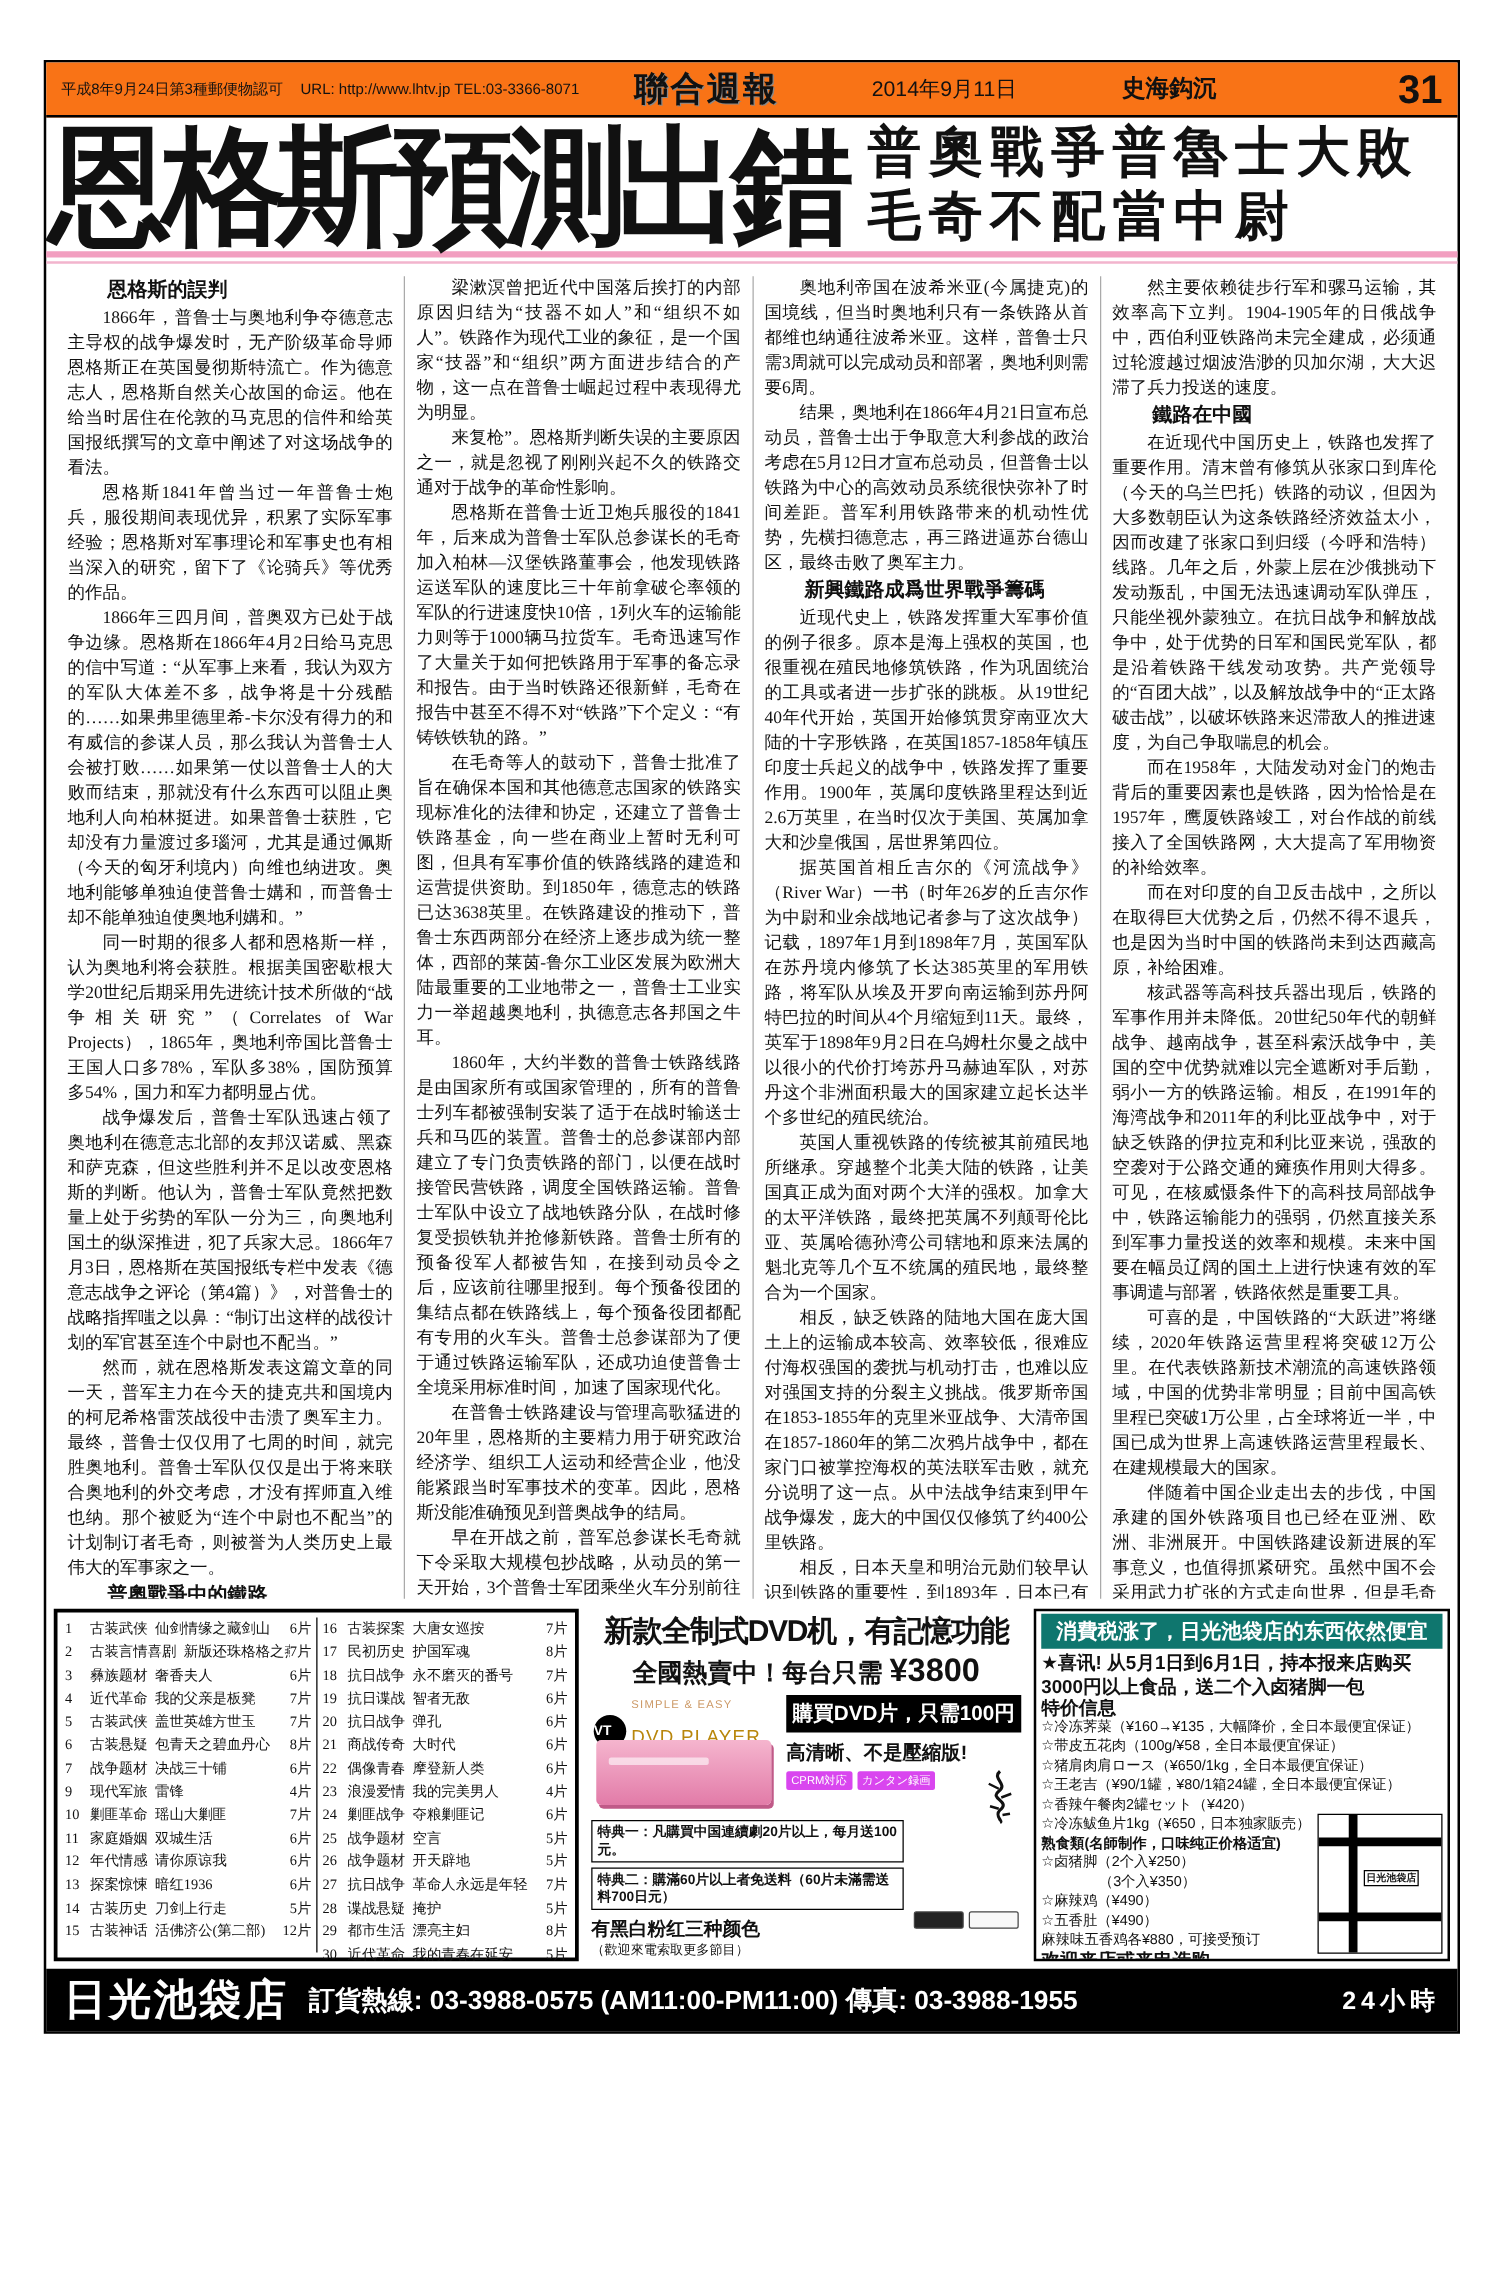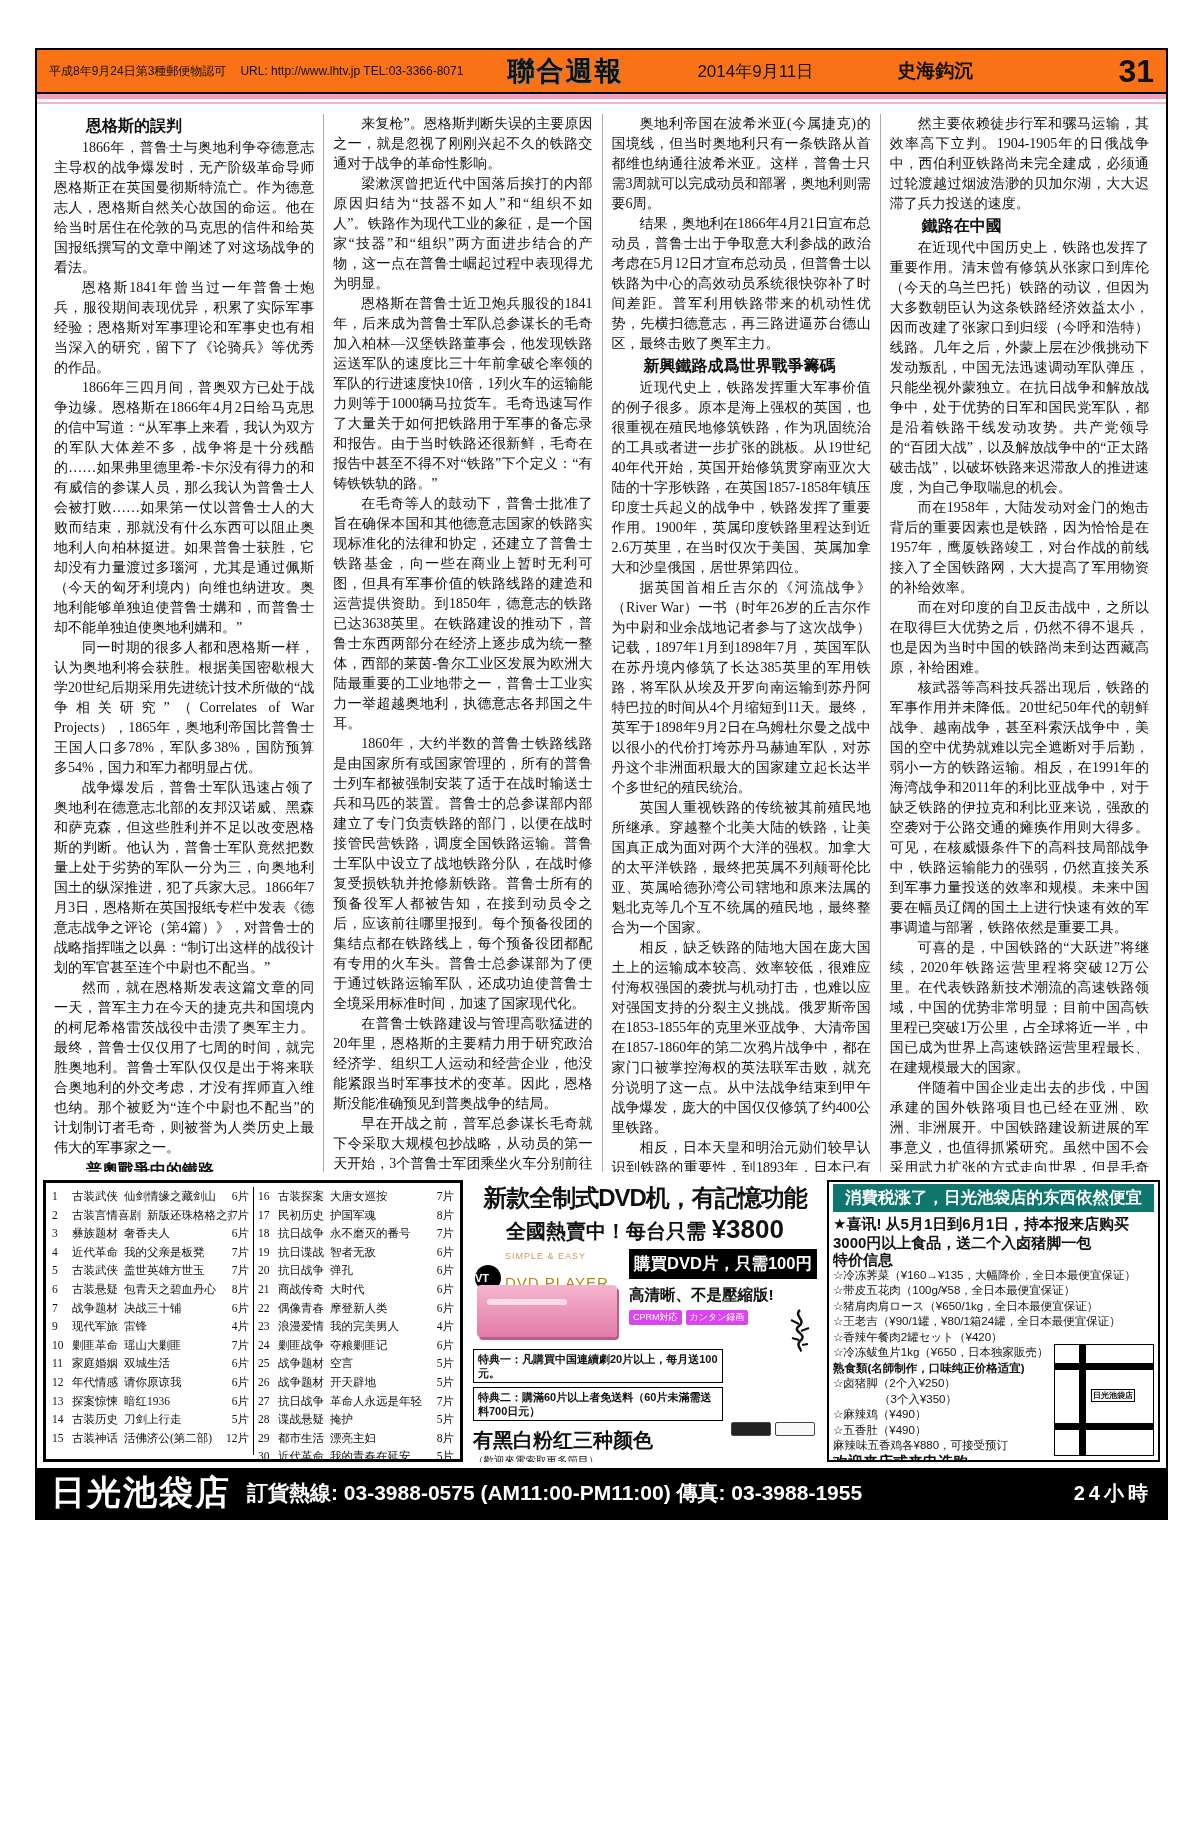--- a/index.html
+++ b/index.html
@@ -54,21 +54,21 @@
   .player-name { position:absolute; left:32px; top:25px; font-size:15px; color:#b8860b; letter-spacing:1px; }
   .player-body { position:absolute; left:4px; top:36px; width:140px; height:52px; background:linear-gradient(#f5b5ce,#e27ba8); border-radius:4px; box-shadow:2px 3px 0 #c2functional?; }
   .player-slot { position:absolute; left:14px; top:50px; width:80px; height:6px; background:#fff; opacity:.6; border-radius:2px; }
   .dvd-ad-right { flex:1; }
   .buy-box { background:#000; color:#fff; font-weight:900; font-size:16.5px; text-align:center; padding:4px 2px; white-space:nowrap; }
   .hd-line { font-weight:900; font-size:15.5px; margin-top:6px; white-space:nowrap; }
   .gecko { position:absolute; right:4px; top:128px; }
   .badges { display:flex; gap:4px; margin-top:4px; }
   .badge { background:#d946ef; color:#fff; font-size:9px; padding:1px 4px; border-radius:2px; }
   .tokuten { border:1.5px solid #000; font-size:11px; line-height:14px; padding:2px 4px; margin-top:4px; font-weight:bold; width:250px; }
-  .dvd-ad-colors { font-size:20px; font-weight:900; margin-top:6px; }
+  .dvd-ad-colors { font-size:15px; font-weight:900; margin-top:6px; }
   .dvd-ad-note { font-size:10.5px; }
   .mini-players { position:absolute; right:6px; bottom:26px; display:flex; gap:4px; }
   .mini-player { width:40px; height:14px; border-radius:2px; border:1px solid #444; }
   .mini-black { background:#222; }
   .mini-white { background:#f8f8f8; }
 
   .store-ad { flex:1; border:2.5px solid #000; position:relative; padding:2px 4px; overflow:hidden; }
   .store-head { background:#0f766e; color:#fff; font-size:16.5px; font-weight:900; text-align:center; padding:3px 0; white-space:nowrap; }
   .store-lines { margin-top:2px; }
   .sl { font-size:11.5px; line-height:15.5px; white-space:nowrap; overflow:hidden; }
@@ -95,37 +95,44 @@
 
     <div class="header-strip">
       <span class="hs-cert">平成8年9月24日第3種郵便物認可</span>
       <span class="hs-url">URL: http://www.lhtv.jp  TEL:03-3366-8071</span>
       <span class="hs-masthead">聯合週報</span>
       <span class="hs-date">2014年9月11日</span>
       <span class="hs-section">史海鈎沉</span>
       <span class="hs-pageno">31</span>
     </div>
 
+    <div class="headline-row">
+      <div class="headline-main">恩格斯預測出錯</div>
+      <div class="headline-sub">
+        <div>普奧戰爭普魯士大敗</div>
+        <div>毛奇不配當中尉</div>
+      </div>
+    </div>
     <div class="rule-pink"></div>
     <div class="rule-pink-thin"></div>
 
     <div class="article">
       <div class="col">
           <h3>恩格斯的誤判</h3>
           <p>1866年，普鲁士与奥地利争夺德意志主导权的战争爆发时，无产阶级革命导师恩格斯正在英国曼彻斯特流亡。作为德意志人，恩格斯自然关心故国的命运。他在给当时居住在伦敦的马克思的信件和给英国报纸撰写的文章中阐述了对这场战争的看法。</p>
           <p>恩格斯1841年曾当过一年普鲁士炮兵，服役期间表现优异，积累了实际军事经验；恩格斯对军事理论和军事史也有相当深入的研究，留下了《论骑兵》等优秀的作品。</p>
           <p>1866年三四月间，普奥双方已处于战争边缘。恩格斯在1866年4月2日给马克思的信中写道：“从军事上来看，我认为双方的军队大体差不多，战争将是十分残酷的……如果弗里德里希-卡尔没有得力的和有威信的参谋人员，那么我认为普鲁士人会被打败……如果第一仗以普鲁士人的大败而结束，那就没有什么东西可以阻止奥地利人向柏林挺进。如果普鲁士获胜，它却没有力量渡过多瑙河，尤其是通过佩斯（今天的匈牙利境内）向维也纳进攻。奥地利能够单独迫使普鲁士媾和，而普鲁士却不能单独迫使奥地利媾和。”</p>
           <p>同一时期的很多人都和恩格斯一样，认为奥地利将会获胜。根据美国密歇根大学20世纪后期采用先进统计技术所做的“战争相关研究”（Correlates of War Projects），1865年，奥地利帝国比普鲁士王国人口多78%，军队多38%，国防预算多54%，国力和军力都明显占优。</p>
           <p>战争爆发后，普鲁士军队迅速占领了奥地利在德意志北部的友邦汉诺威、黑森和萨克森，但这些胜利并不足以改变恩格斯的判断。他认为，普鲁士军队竟然把数量上处于劣势的军队一分为三，向奥地利国土的纵深推进，犯了兵家大忌。1866年7月3日，恩格斯在英国报纸专栏中发表《德意志战争之评论（第4篇）》，对普鲁士的战略指挥嗤之以鼻：“制订出这样的战役计划的军官甚至连个中尉也不配当。”</p>
           <p>然而，就在恩格斯发表这篇文章的同一天，普军主力在今天的捷克共和国境内的柯尼希格雷茨战役中击溃了奥军主力。最终，普鲁士仅仅用了七周的时间，就完胜奥地利。普鲁士军队仅仅是出于将来联合奥地利的外交考虑，才没有挥师直入维也纳。那个被贬为“连个中尉也不配当”的计划制订者毛奇，则被誉为人类历史上最伟大的军事家之一。</p>
           <h3>普奧戰爭中的鐵路</h3>
         </div>
       <div class="col">
+          <p>梁漱溟曾把近代中国落后挨打的内部原因归结为“技器不如人”和“组织不如人”。铁路作为现代工业的象征，是一个国家“技器”和“组织”两方面进步结合的产物，这一点在普鲁士崛起过程中表现得尤为明显。</p>
           <p>来复枪”。恩格斯判断失误的主要原因之一，就是忽视了刚刚兴起不久的铁路交通对于战争的革命性影响。</p>
-          <p>梁漱溟曾把近代中国落后挨打的内部原因归结为“技器不如人”和“组织不如人”。铁路作为现代工业的象征，是一个国家“技器”和“组织”两方面进步结合的产物，这一点在普鲁士崛起过程中表现得尤为明显。</p>
           <p>恩格斯在普鲁士近卫炮兵服役的1841年，后来成为普鲁士军队总参谋长的毛奇加入柏林—汉堡铁路董事会，他发现铁路运送军队的速度比三十年前拿破仑率领的军队的行进速度快10倍，1列火车的运输能力则等于1000辆马拉货车。毛奇迅速写作了大量关于如何把铁路用于军事的备忘录和报告。由于当时铁路还很新鲜，毛奇在报告中甚至不得不对“铁路”下个定义：“有铸铁铁轨的路。”</p>
           <p>在毛奇等人的鼓动下，普鲁士批准了旨在确保本国和其他德意志国家的铁路实现标准化的法律和协定，还建立了普鲁士铁路基金，向一些在商业上暂时无利可图，但具有军事价值的铁路线路的建造和运营提供资助。到1850年，德意志的铁路已达3638英里。在铁路建设的推动下，普鲁士东西两部分在经济上逐步成为统一整体，西部的莱茵-鲁尔工业区发展为欧洲大陆最重要的工业地带之一，普鲁士工业实力一举超越奥地利，执德意志各邦国之牛耳。</p>
           <p>1860年，大约半数的普鲁士铁路线路是由国家所有或国家管理的，所有的普鲁士列车都被强制安装了适于在战时输送士兵和马匹的装置。普鲁士的总参谋部内部建立了专门负责铁路的部门，以便在战时接管民营铁路，调度全国铁路运输。普鲁士军队中设立了战地铁路分队，在战时修复受损铁轨并抢修新铁路。普鲁士所有的预备役军人都被告知，在接到动员令之后，应该前往哪里报到。每个预备役团的集结点都在铁路线上，每个预备役团都配有专用的火车头。普鲁士总参谋部为了便于通过铁路运输军队，还成功迫使普鲁士全境采用标准时间，加速了国家现代化。</p>
           <p>在普鲁士铁路建设与管理高歌猛进的20年里，恩格斯的主要精力用于研究政治经济学、组织工人运动和经营企业，他没能紧跟当时军事技术的变革。因此，恩格斯没能准确预见到普奥战争的结局。</p>
           <p>早在开战之前，普军总参谋长毛奇就下令采取大规模包抄战略，从动员的第一天开始，3个普鲁士军团乘坐火车分别前往3个不同的地点，分别越过边境向奥地利腹地推进，抢在对手完成集结之前发动钳形攻势。毛奇明白，铁路是普鲁士最突出的优势之一：当时普鲁士有5条铁路通往</p>
         </div>
       <div class="col">
           <p>奥地利帝国在波希米亚(今属捷克)的国境线，但当时奥地利只有一条铁路从首都维也纳通往波希米亚。这样，普鲁士只需3周就可以完成动员和部署，奥地利则需要6周。</p>
           <p>结果，奥地利在1866年4月21日宣布总动员，普鲁士出于争取意大利参战的政治考虑在5月12日才宣布总动员，但普鲁士以铁路为中心的高效动员系统很快弥补了时间差距。普军利用铁路带来的机动性优势，先横扫德意志，再三路进逼苏台德山区，最终击败了奥军主力。</p>
           <h3>新興鐵路成爲世界戰爭籌碼</h3>

